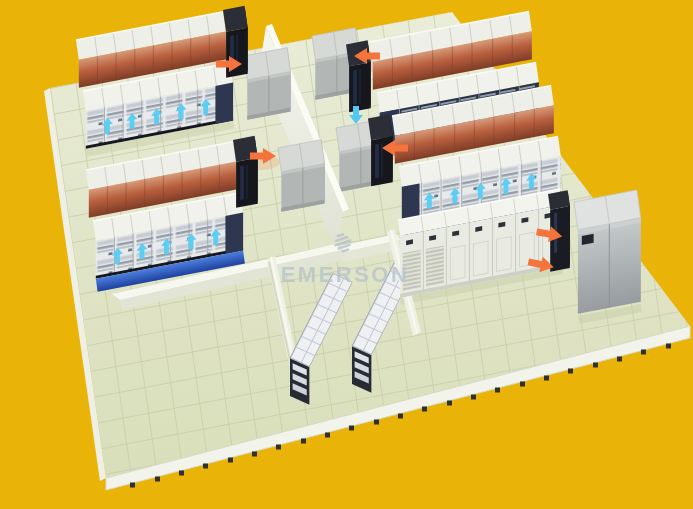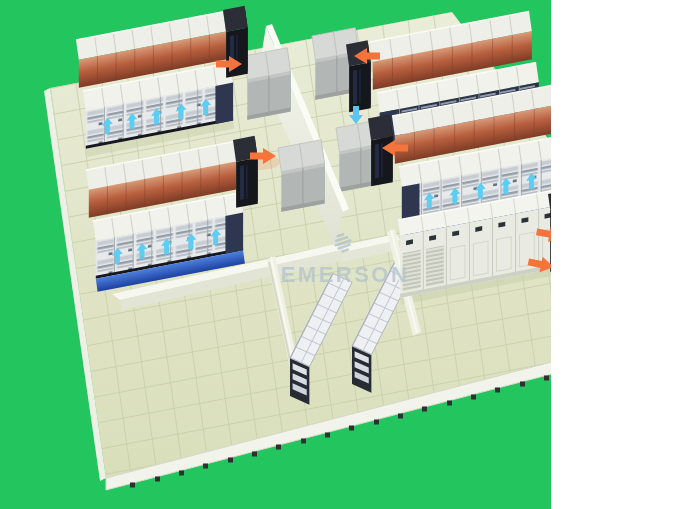--- a/index.html
+++ b/index.html
@@ -1,16 +1,16 @@
 <!DOCTYPE html>
 <html><head>
 <meta charset="utf-8">
 <style>
   html,body{margin:0;padding:0;background:#fff;}
-  .stage{position:relative;width:551px;height:509px;background:#22c55e;overflow:hidden;
+  .stage{position:relative;width:693px;height:509px;background:#eab308;overflow:hidden;
          font-family:"Liberation Sans",sans-serif;}
   svg{position:absolute;left:0;top:0;}
   text.wm{font-family:"Liberation Sans",sans-serif;font-weight:bold;font-size:22px;letter-spacing:2.5px;}
 </style>
 </head>
 <body>
 
 <div class="stage">
 <svg width="693" height="509" viewBox="0 0 693 509">
   <defs>

